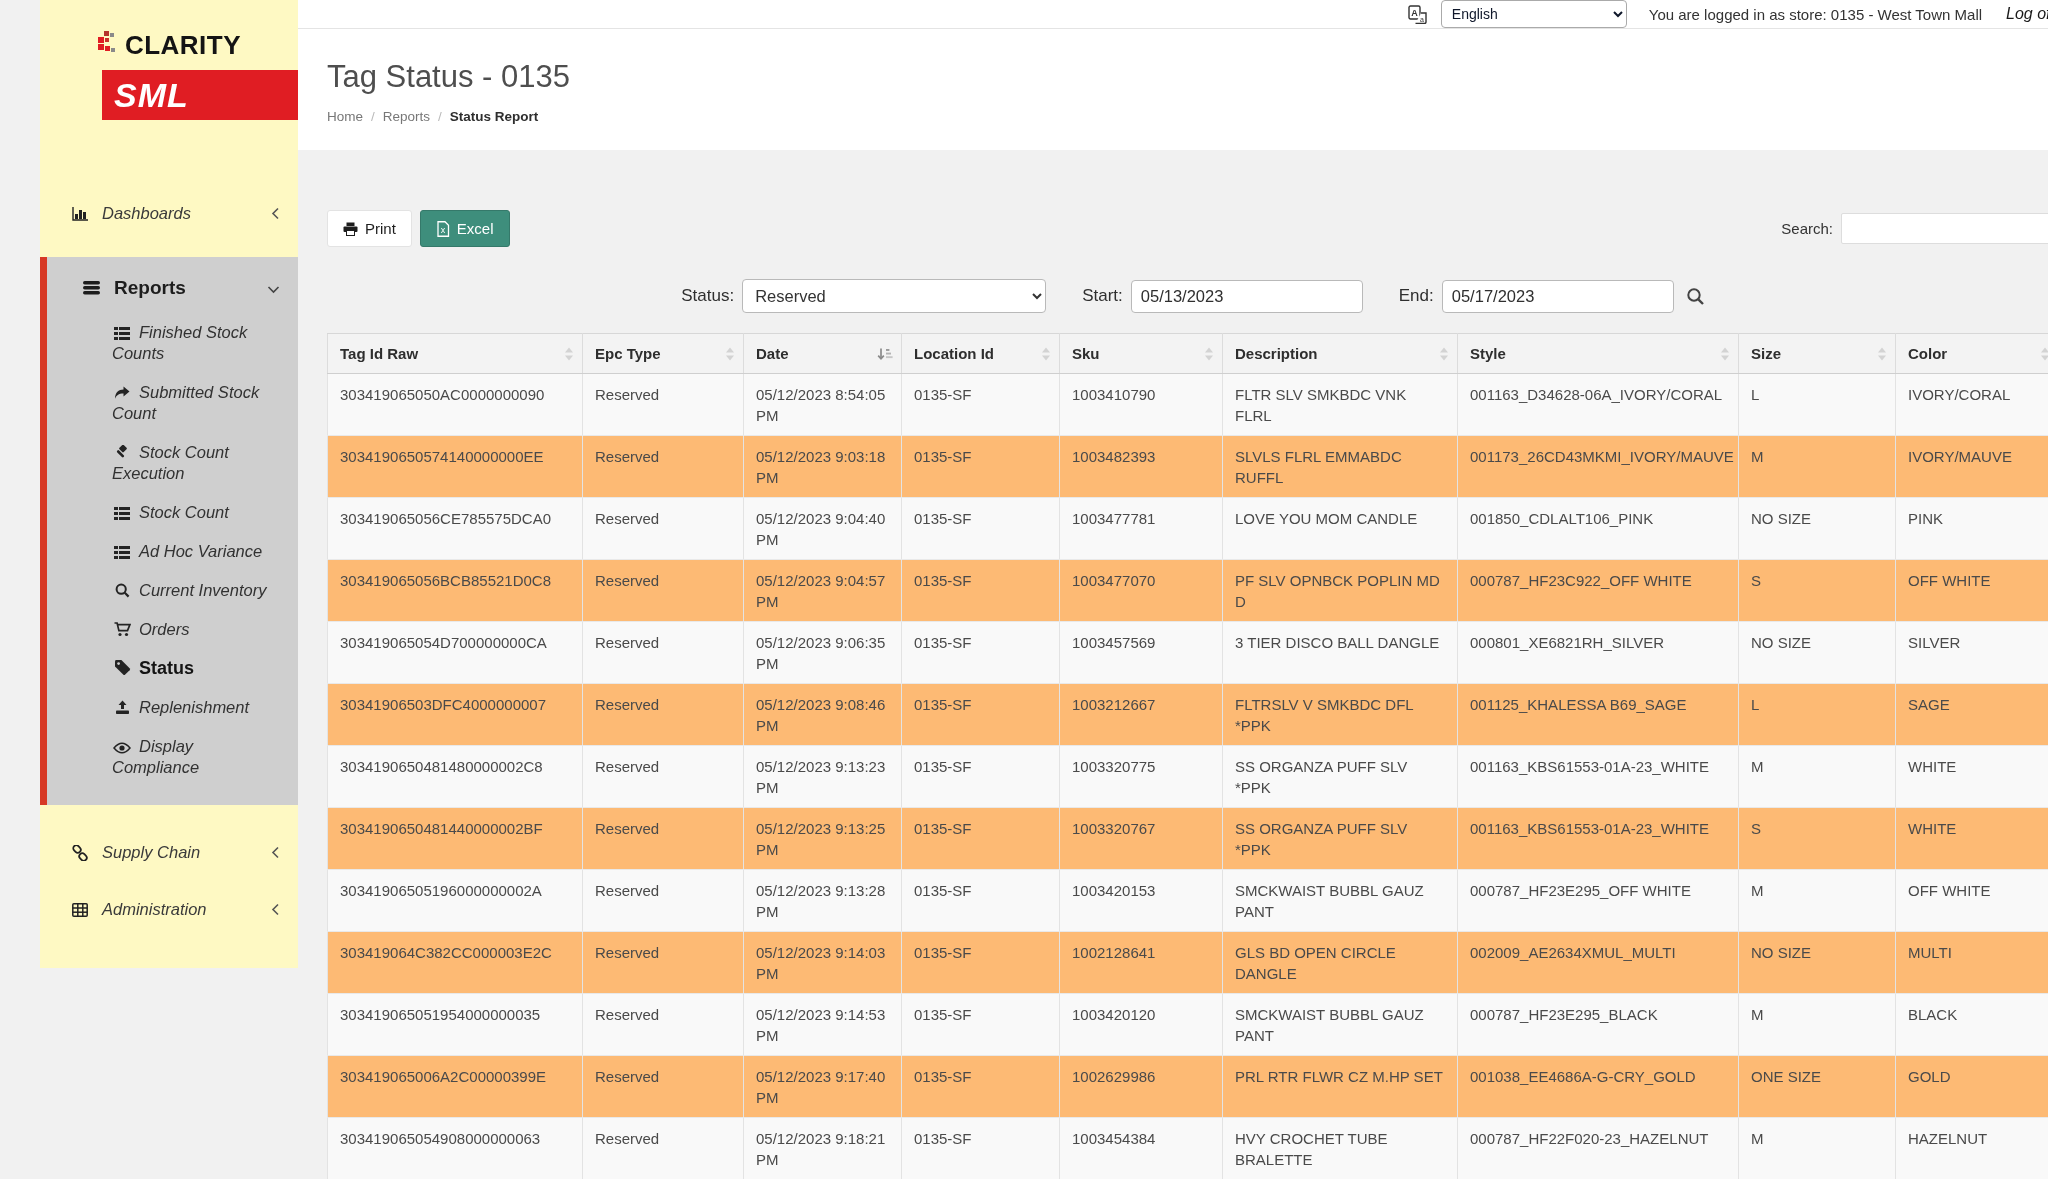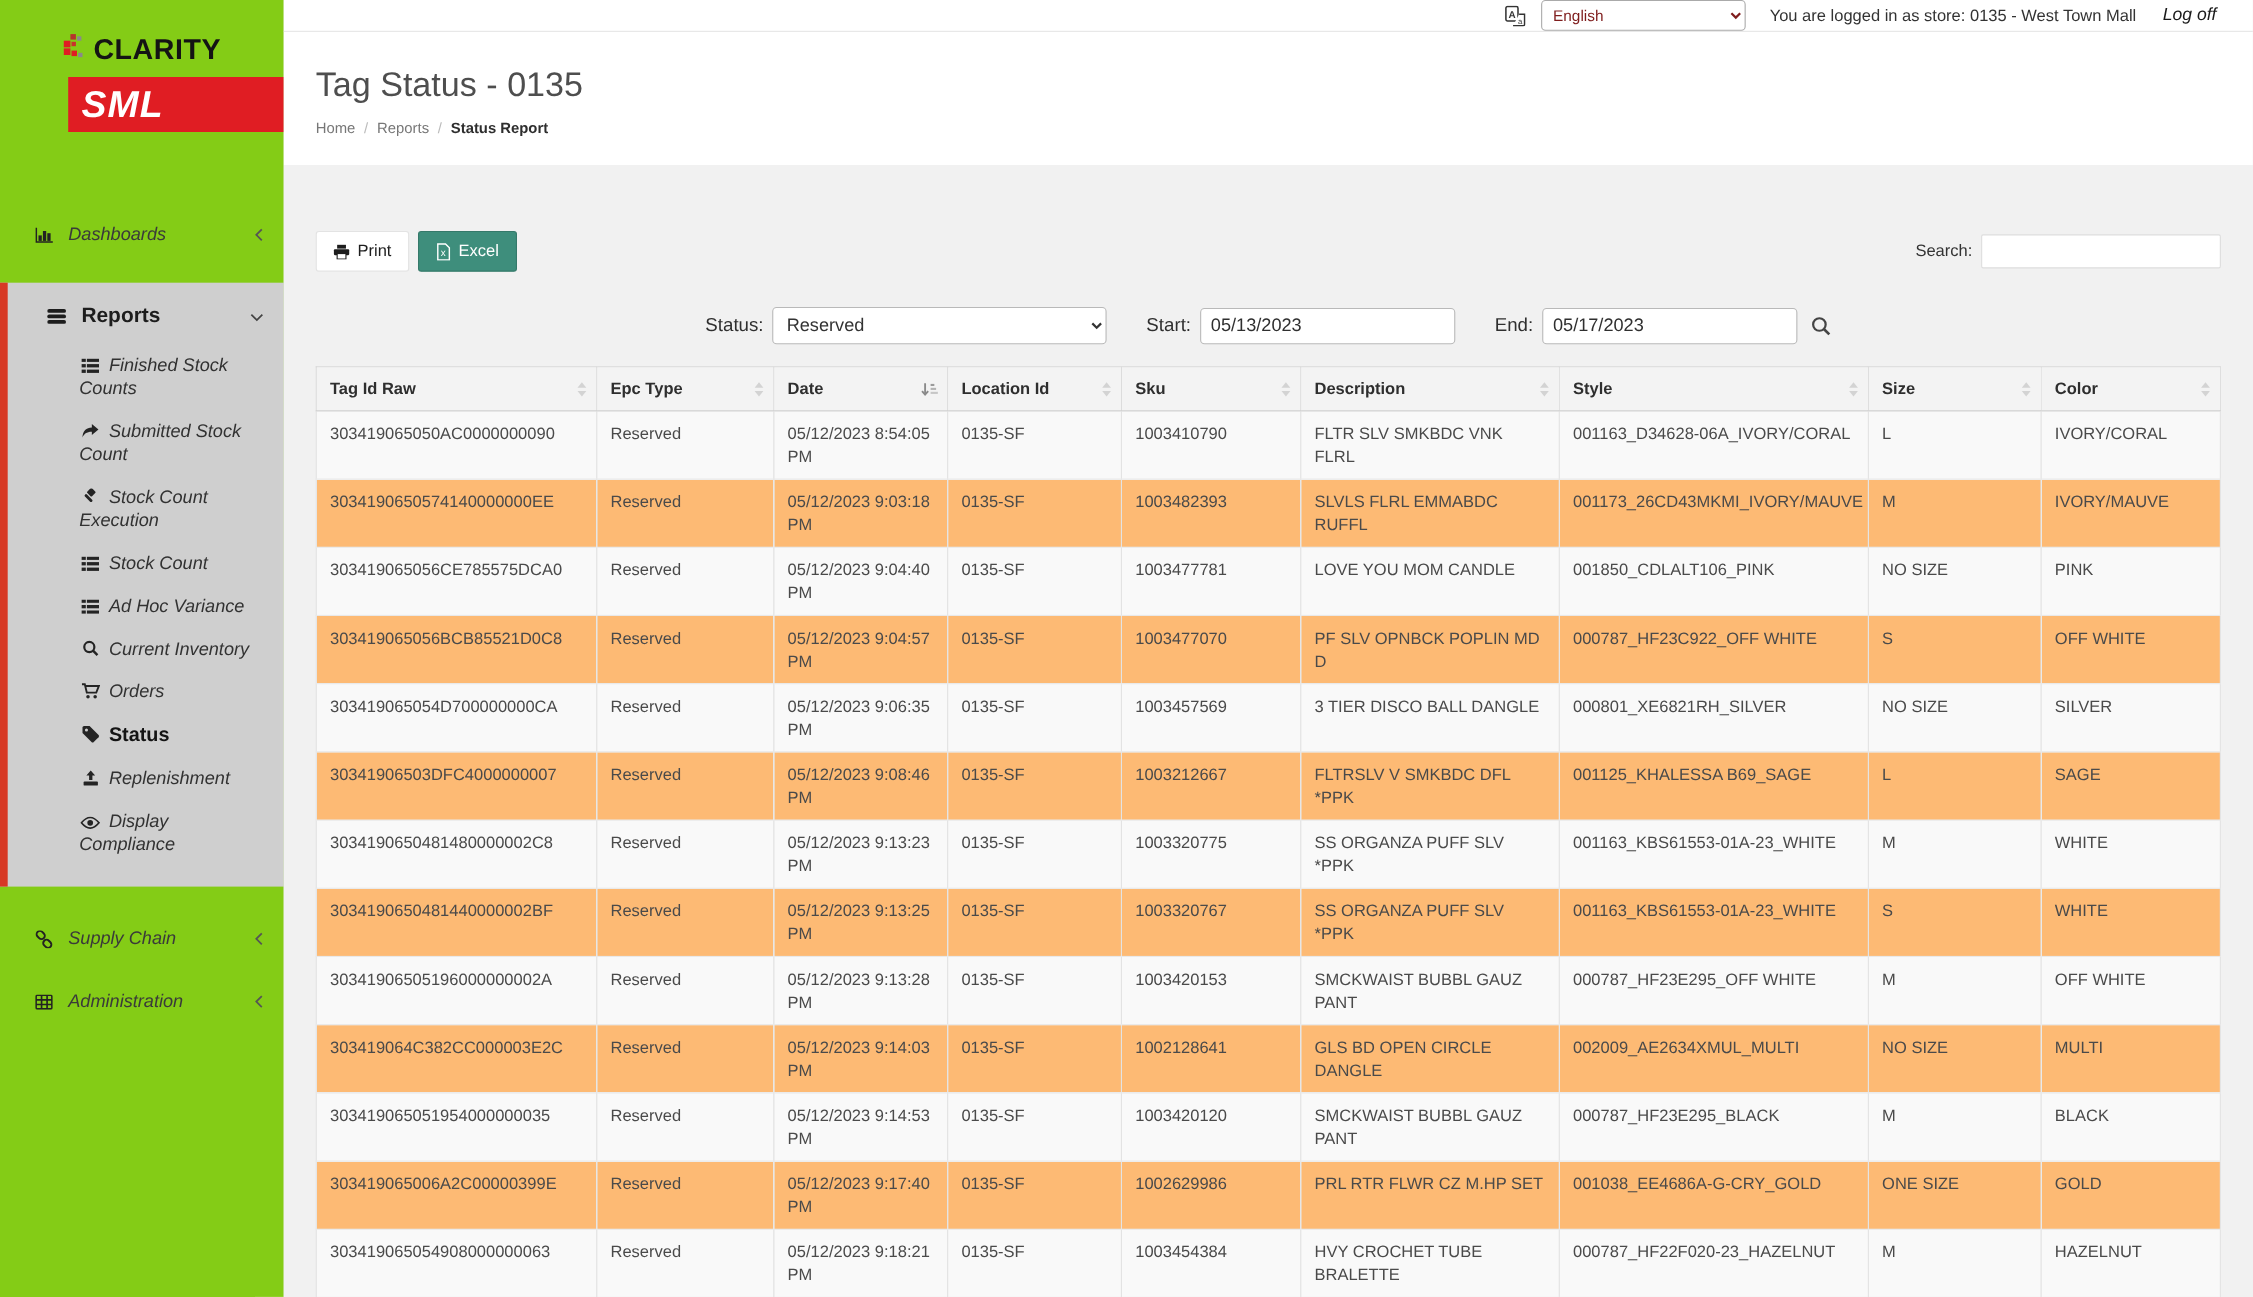--- a/index.html
+++ b/index.html
@@ -5,21 +5,21 @@
   * { box-sizing: border-box; }
   html,body { margin:0; padding:0; }
   body {
     width:2048px; height:1179px; overflow:hidden;
     font-family:"Liberation Sans", sans-serif;
     background:#f1f1f1; color:#333;
   }
   .page { position:relative; width:2048px; height:1179px; display:flex; }
 
   
-  .sidebar { width:258px; min-width:258px; height:1179px; background:#84cc16; }
+  .sidebar { width:258px; min-width:258px; height:968px; background:#fef9c3;margin-left:40px; }
   .logo-block { padding-top:26px; }
   .logo-top { display:flex; align-items:center; justify-content:center; gap:6px; height:38px; }
   .logo-text { font-size:26px; font-weight:bold; letter-spacing:.5px; color:#141414; }
   .logo-red { margin:6px 0 0 62px; height:50px; background:#e01d23; display:flex; align-items:center; }
   .logo-red span { color:#fff; font-size:34px; font-weight:bold; font-style:italic; padding-left:12px; letter-spacing:1px; }
 
   .menu { margin-top:72px; font-size:16.5px; color:#3a3a3a; }
   .menu-top { display:flex; align-items:center; padding:12px 18px 12px 28px; cursor:pointer; }
   .menu-top .m-icon { width:24px; display:inline-flex; justify-content:center; margin-right:10px; color:#222; }
   .menu-top .m-label { font-style:italic; flex:1; }
@@ -38,21 +38,21 @@
   .supply { margin-top:26px; }
   .admin { margin-top:14px; }
 
   
   .content { flex:1; display:flex; flex-direction:column; background:#f1f1f1; }
   .topbar {
     height:46px; background:#fff; border-bottom:1px solid #e4e4e4;
     display:flex; align-items:center; justify-content:flex-end; padding-right:34px; gap:14px;
   }
   .translate-icon { display:inline-flex; color:#333; }
-  .lang-select { width:186px; height:28px; font-size:14px; color:#7f1d1d; border:1px solid #aaa; border-radius:4px; background:#fff; padding:0 6px; font-family:"Liberation Sans",sans-serif; }
+  .lang-select { width:186px; height:28px; font-size:14px; color:#0f172a; border:1px solid #aaa; border-radius:4px; background:#fff; padding:0 6px; font-family:"Liberation Sans",sans-serif; }
   .logged { font-size:15px; color:#333; margin-left:8px; }
   .logoff { font-size:16px; font-style:italic; color:#1a1a1a; text-decoration:none; margin-left:10px; font-weight:500; cursor:pointer; }
 
   .content-header { background:#fff; padding:30px 30px 26px 29px; }
   .content-header h1 { margin:0; font-size:31px; font-weight:normal; color:#4e4e4e; }
   .breadcrumb { margin-top:14px; font-size:13.5px; color:#999; }
   .breadcrumb a { color:#777; text-decoration:none; cursor:pointer; }
   .breadcrumb .sep { margin:0 8px; color:#bbb; }
   .breadcrumb b { color:#2e2e2e; }
 

